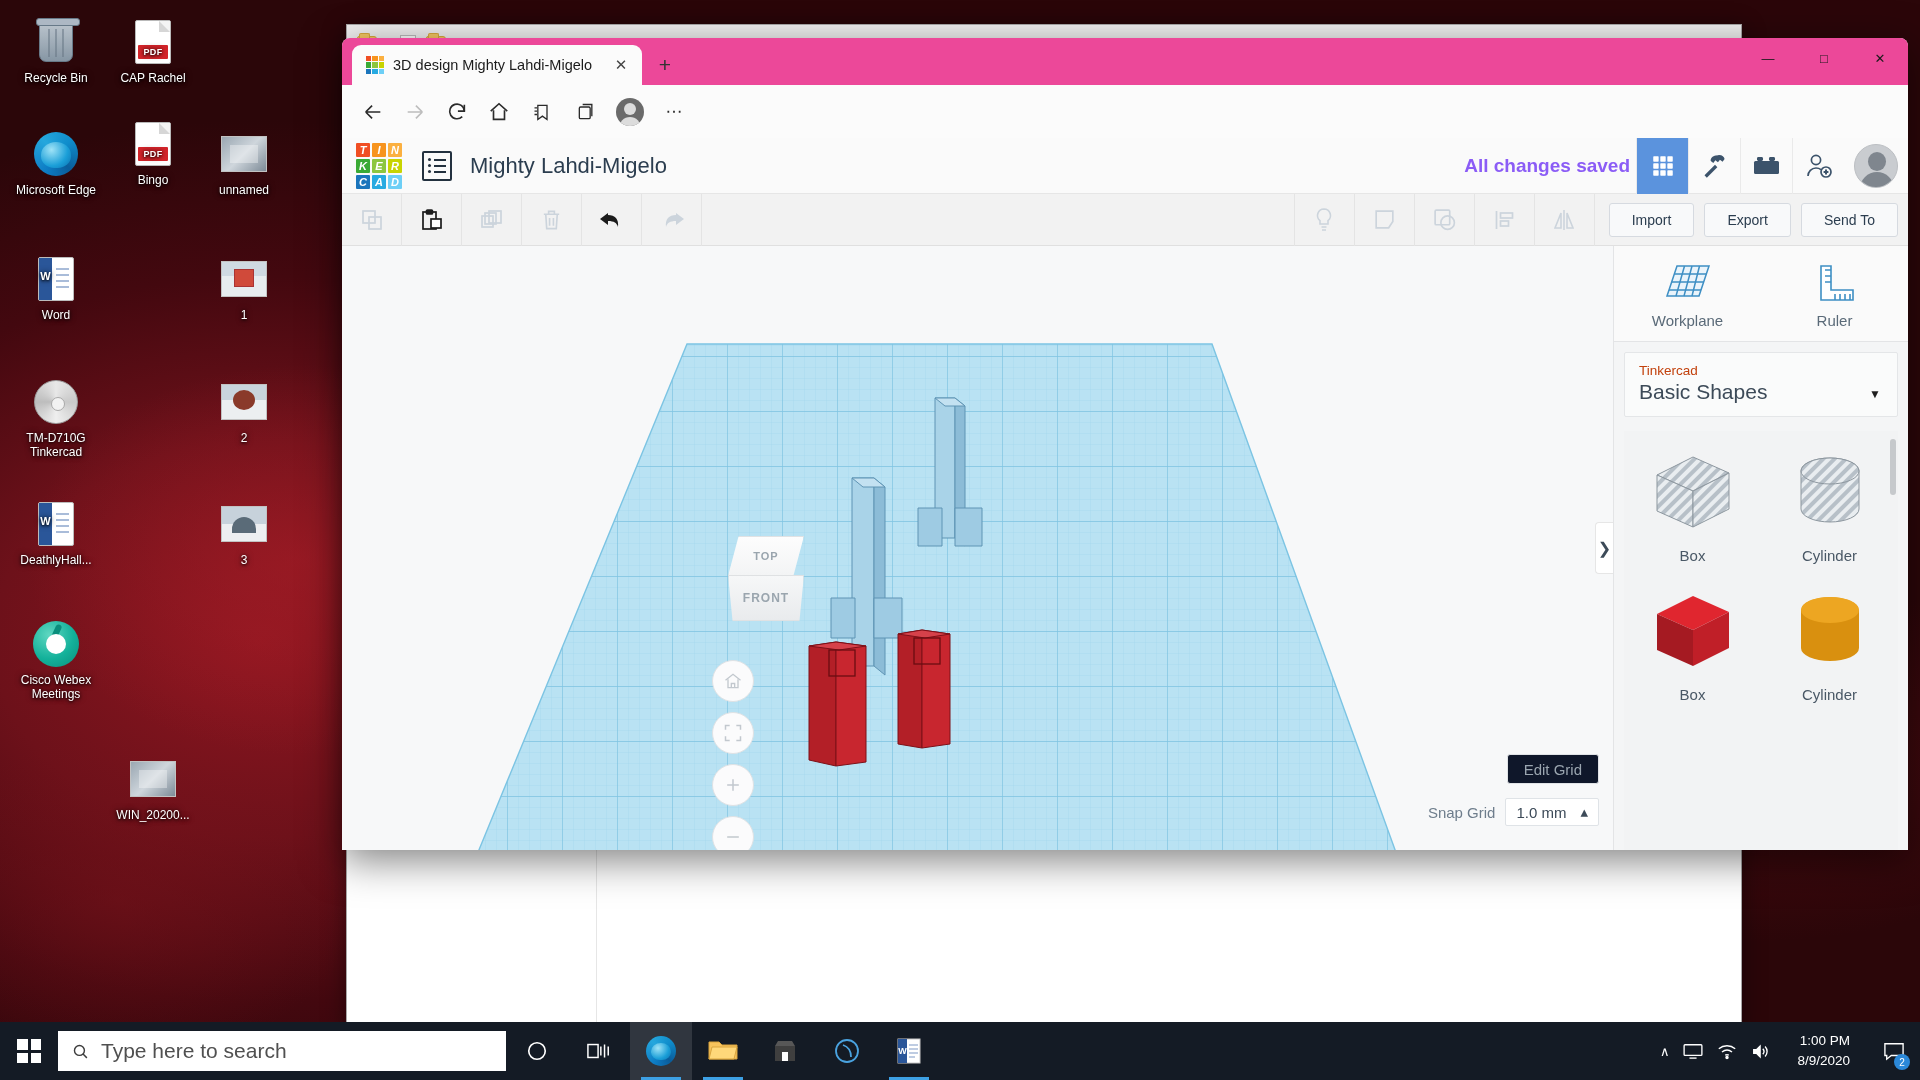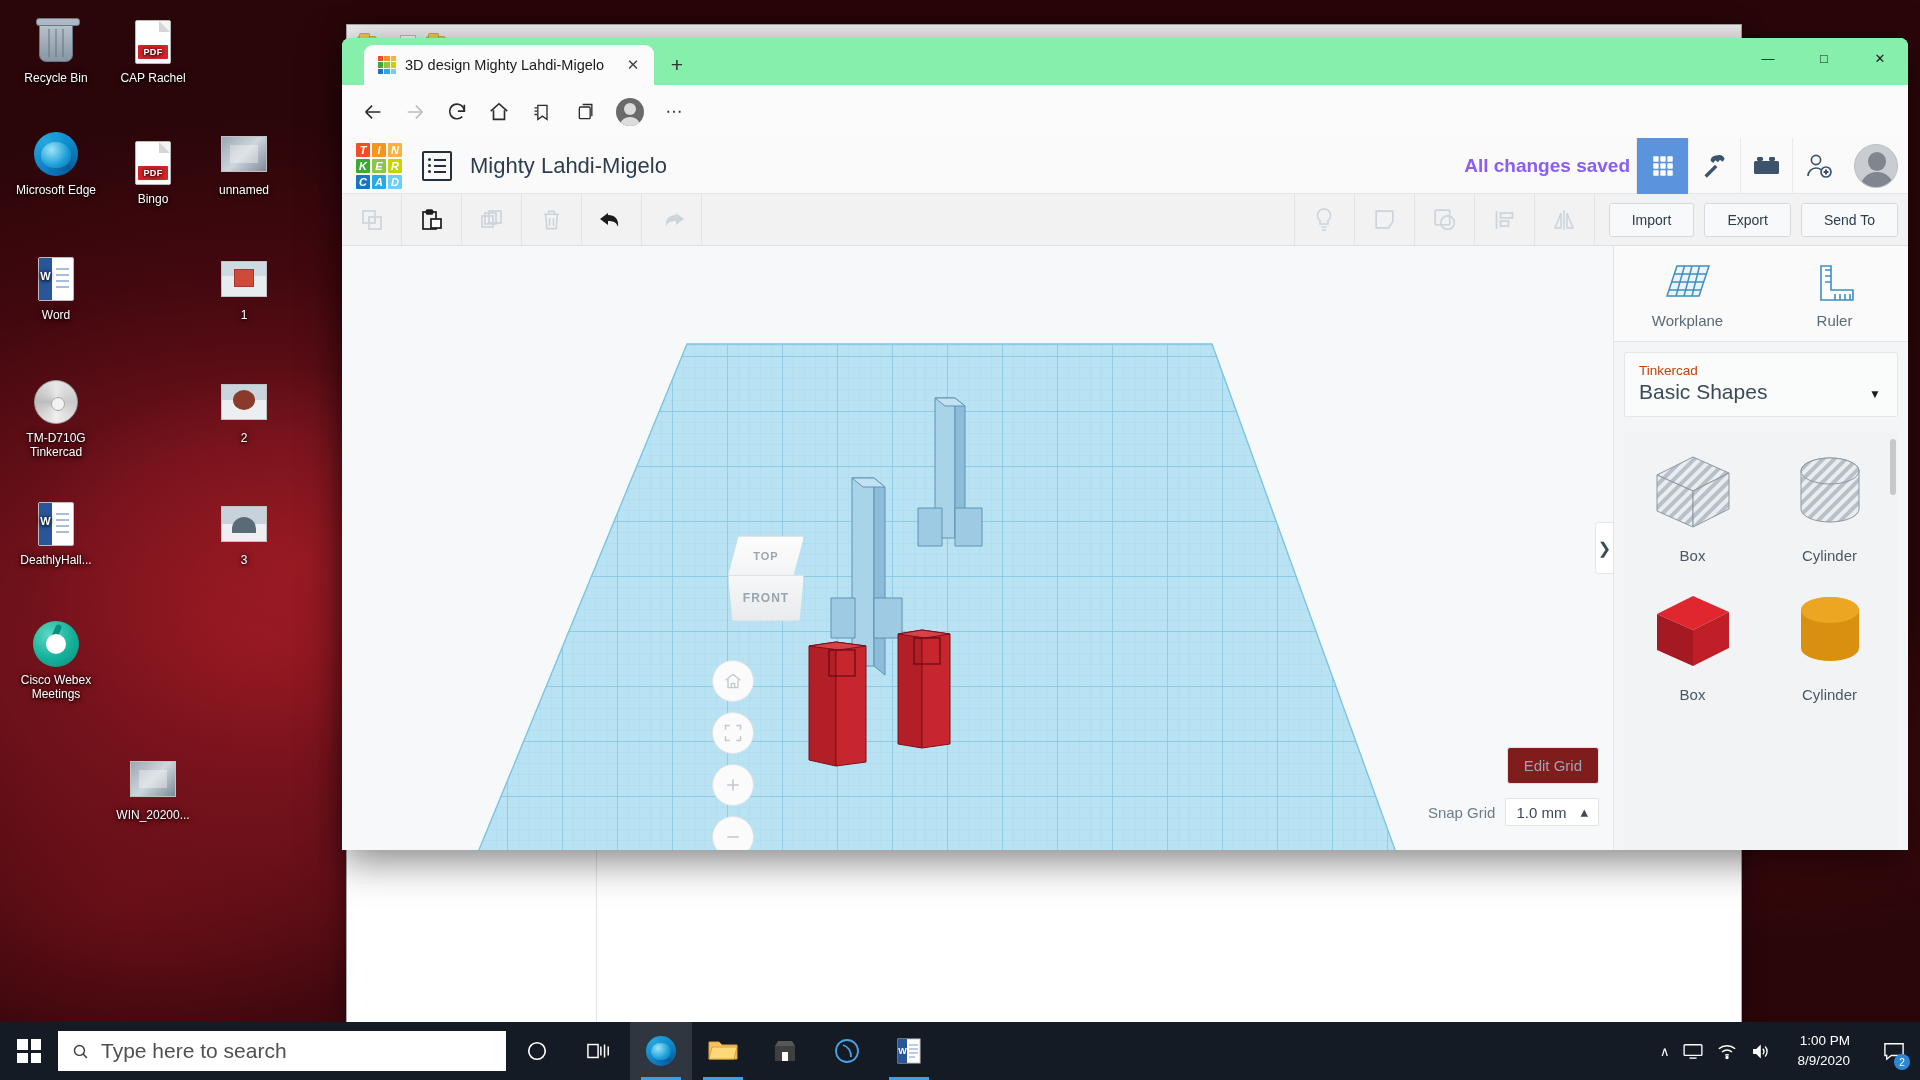--- a/index.html
+++ b/index.html
@@ -127,21 +127,21 @@
   .exp-step { margin-left: 30px; }
 
   
   #browser-window {
     position: absolute; left: 342px; top: 38px; width: 1566px; height: 812px;
     background: #f3f3f3; border-radius: 8px 8px 0 0;
     box-shadow: 0 10px 40px rgba(0,0,0,.5);
     overflow: hidden; display:flex; flex-direction: column;
   }
   #browser-tabstrip {
-    height: 47px; background:#86efac; display:flex; align-items:flex-end; padding-left:22px;
+    height: 47px; background:#ec4899; display:flex; align-items:flex-end; padding-left:10px;
     position:relative;
   }
   #tab-active {
     height: 40px; background:#fbfbfb; border-radius: 9px 9px 0 0;
     display:flex; align-items:center; gap:9px; padding: 0 10px 0 14px;
     min-width: 290px; font-size: 14.5px; color:#1b1b1b;
   }
   #tab-favicon {
     width:18px;height:18px; display:grid; grid-template-columns:repeat(3,1fr);
     grid-template-rows:repeat(3,1fr); gap:1px; flex:none;
@@ -257,22 +257,22 @@
   .vc-round {
     position:absolute; left:370px; width:42px;height:42px;border-radius:50%;
     border:1px solid #dfe2e5; background:#fbfbfc; color:#c2c8ce;
     display:flex;align-items:center;justify-content:center;
   }
   #grid-plane {
     position:absolute; left:0; right:0; top:0; bottom:0;
     pointer-events:none;
   }
   #edit-grid-btn {
-    position:absolute; right:14px; bottom:66px; height:37px; padding:0 16px;
-    border:1px solid #e0e3e6; background:#7f1d1d; color:#9aa5af; font-size:15px;
+    position:absolute; right:14px; bottom:66px; height:30px; padding:0 16px;
+    border:1px solid #e0e3e6; background:#0f172a; color:#9aa5af; font-size:15px;
     display:flex;align-items:center;justify-content:center; border-radius:3px;
   }
   #snap-row {
     position:absolute; right:14px; bottom:24px; display:flex; align-items:center; gap:10px;
     font-size:15px; color:#6e7d8c;
   }
   #snap-select {
     height:28px; padding:0 10px; border:1px solid #dfe3e7; background:#fff;
     display:flex;align-items:center;gap:14px; color:#3c4a58; font-size:15px; border-radius:2px;
   }
@@ -358,21 +358,21 @@
         <span class="ico-pdf"></span>
       </span>
       <span class="label">CAP Rachel</span>
     </div>
     <div class="desk-icon" style="left: 8px; top: 130px;">
       <span class="glyph">
         <span class="ico-edge"></span>
       </span>
       <span class="label">Microsoft Edge</span>
     </div>
-    <div class="desk-icon" style="left: 105px; top: 139px;">
+    <div class="desk-icon" style="left: 105px; top: 120px;">
       <span class="glyph">
         <span class="ico-pdf"></span>
       </span>
       <span class="label">Bingo</span>
     </div>
     <div class="desk-icon" style="left: 196px; top: 130px;">
       <span class="glyph">
         <span class="ico-photo ico-thumb4">
           <span class="sq"></span>
         </span>

